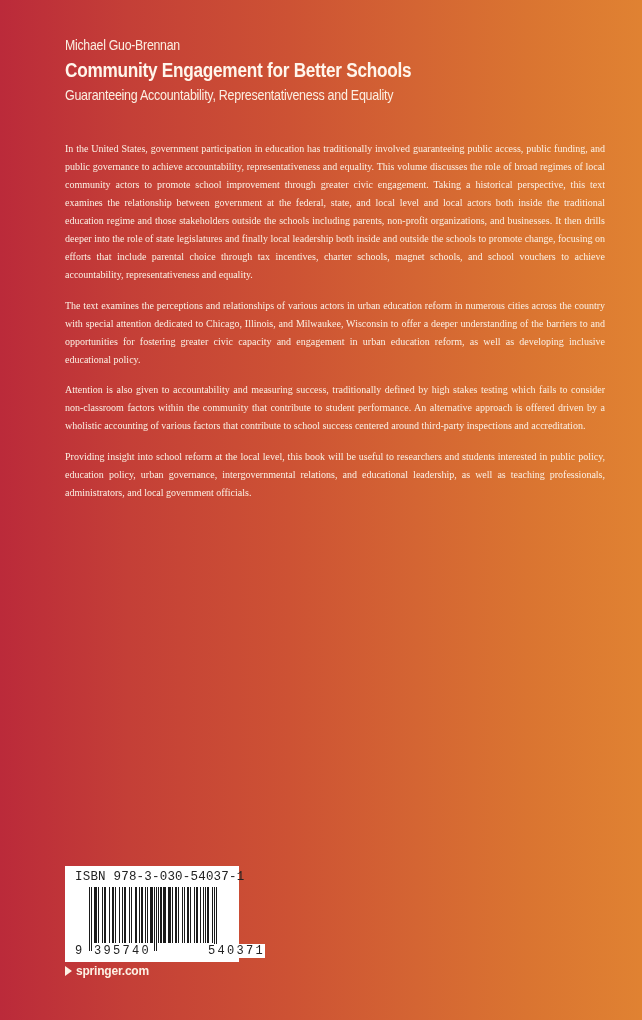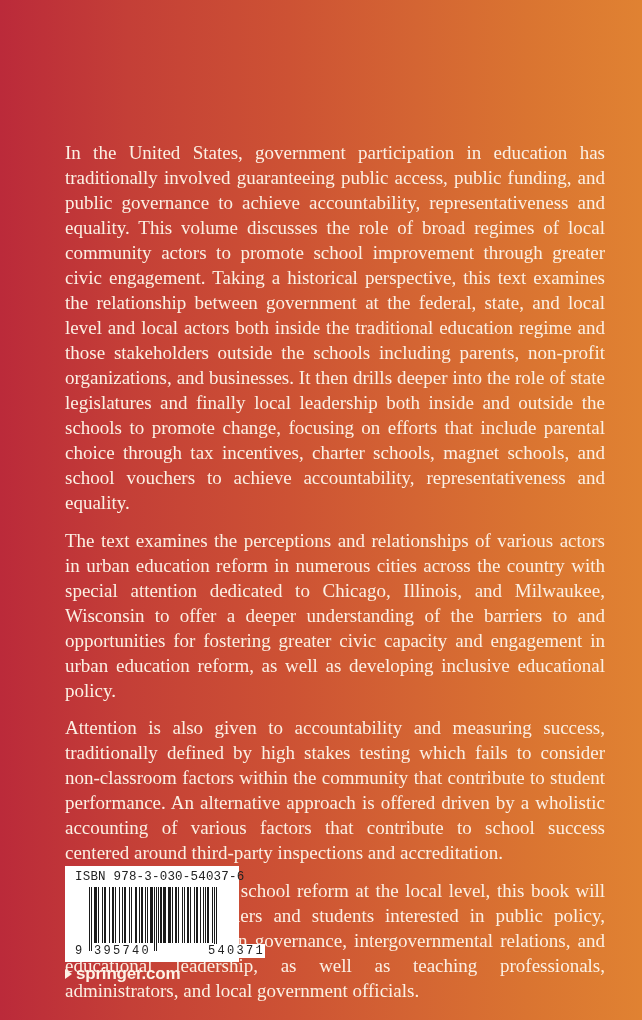--- a/index.html
+++ b/index.html
@@ -51,22 +51,22 @@
       transform: scaleX(0.86);
       transform-origin: left center;
       white-space: nowrap;
     }
     .blurb {
       position: absolute;
       left: 65px;
       top: 140px;
       width: 540px;
       font-family: "Liberation Serif", serif;
-      font-size: 19px;
-      line-height: 25px;
+      font-size: 10px;
+      line-height: 18px;
       color: #fbf0e4;
       text-align: justify;
     }
     .blurb p {
       margin: 0 0 12.5px 0;
       hyphens: none;
     }
     .barcode-box {
       position: absolute;
       left: 65px;
@@ -119,48 +119,53 @@
     .ean-left { left: 29px; letter-spacing: 2.3px; }
     .ean-right { left: 95px; letter-spacing: 2.3px; margin-left: 48px; }
     .springer {
       position: absolute;
       left: 65px;
       top: 964px;
       display: flex;
       align-items: center;
       font-family: "Liberation Sans", sans-serif;
       font-weight: bold;
-      font-size: 17px;
+      font-size: 12px;
       color: #fdf2e6;
       letter-spacing: -0.2px;
     }
     .arrow-icon {
       width: 0;
       height: 0;
       border-top: 5px solid transparent;
       border-bottom: 5px solid transparent;
       border-left: 7px solid #fdf2e6;
       margin-right: 4px;
     }
   </style>
 </head>
 <body>
 
 <div class="cover">
 
+  <div class="header">
+    <div class="author">Michael Guo-Brennan</div>
+    <div class="title">Community Engagement for Better Schools</div>
+    <div class="subtitle">Guaranteeing Accountability, Representativeness and Equality</div>
+  </div>
 
   <div class="blurb">
     <p>In the United States, government participation in education has traditionally involved guaranteeing public access, public funding, and public governance to achieve accountability, representativeness and equality. This volume discusses the role of broad regimes of local community actors to promote school improvement through greater civic engagement. Taking a historical perspective, this text examines the relationship between government at the federal, state, and local level and local actors both inside the traditional education regime and those stakeholders outside the schools including parents, non-profit organizations, and businesses. It then drills deeper into the role of state legislatures and finally local leadership both inside and outside the schools to promote change, focusing on efforts that include parental choice through tax incentives, charter schools, magnet schools, and school vouchers to achieve accountability, representativeness and equality.</p>
     <p>The text examines the perceptions and relationships of various actors in urban education reform in numerous cities across the country with special attention dedicated to Chicago, Illinois, and Milwaukee, Wisconsin to offer a deeper understanding of the barriers to and opportunities for fostering greater civic capacity and engagement in urban education reform, as well as developing inclusive educational policy.</p>
     <p>Attention is also given to accountability and measuring success, traditionally defined by high stakes testing which fails to consider non-classroom factors within the community that contribute to student performance. An alternative approach is offered driven by a wholistic accounting of various factors that contribute to school success centered around third-party inspections and accreditation.</p>
     <p>Providing insight into school reform at the local level, this book will be useful to researchers and students interested in public policy, education policy, urban governance, intergovernmental relations, and educational leadership, as well as teaching professionals, administrators, and local government officials.</p>
   </div>
 
   <div class="barcode-box">
-    <div class="isbn-text">ISBN 978-3-030-54037-6</div>
+    <div class="isbn-text">ISBN 978-3-030-54037-1</div>
     <div class="bars">
       <div class="bar long" style="width:1px"></div>
         <div class="gap" style="width:1px"></div>
         <div class="bar long" style="width:1px"></div>
       <div class="gap" style="width:2px"></div>
         <div class="bar" style="width:3px"></div>
         <div class="gap" style="width:1px"></div>
         <div class="bar" style="width:1px"></div>
         <div class="gap" style="width:3px"></div>
         <div class="bar" style="width:1px"></div>

